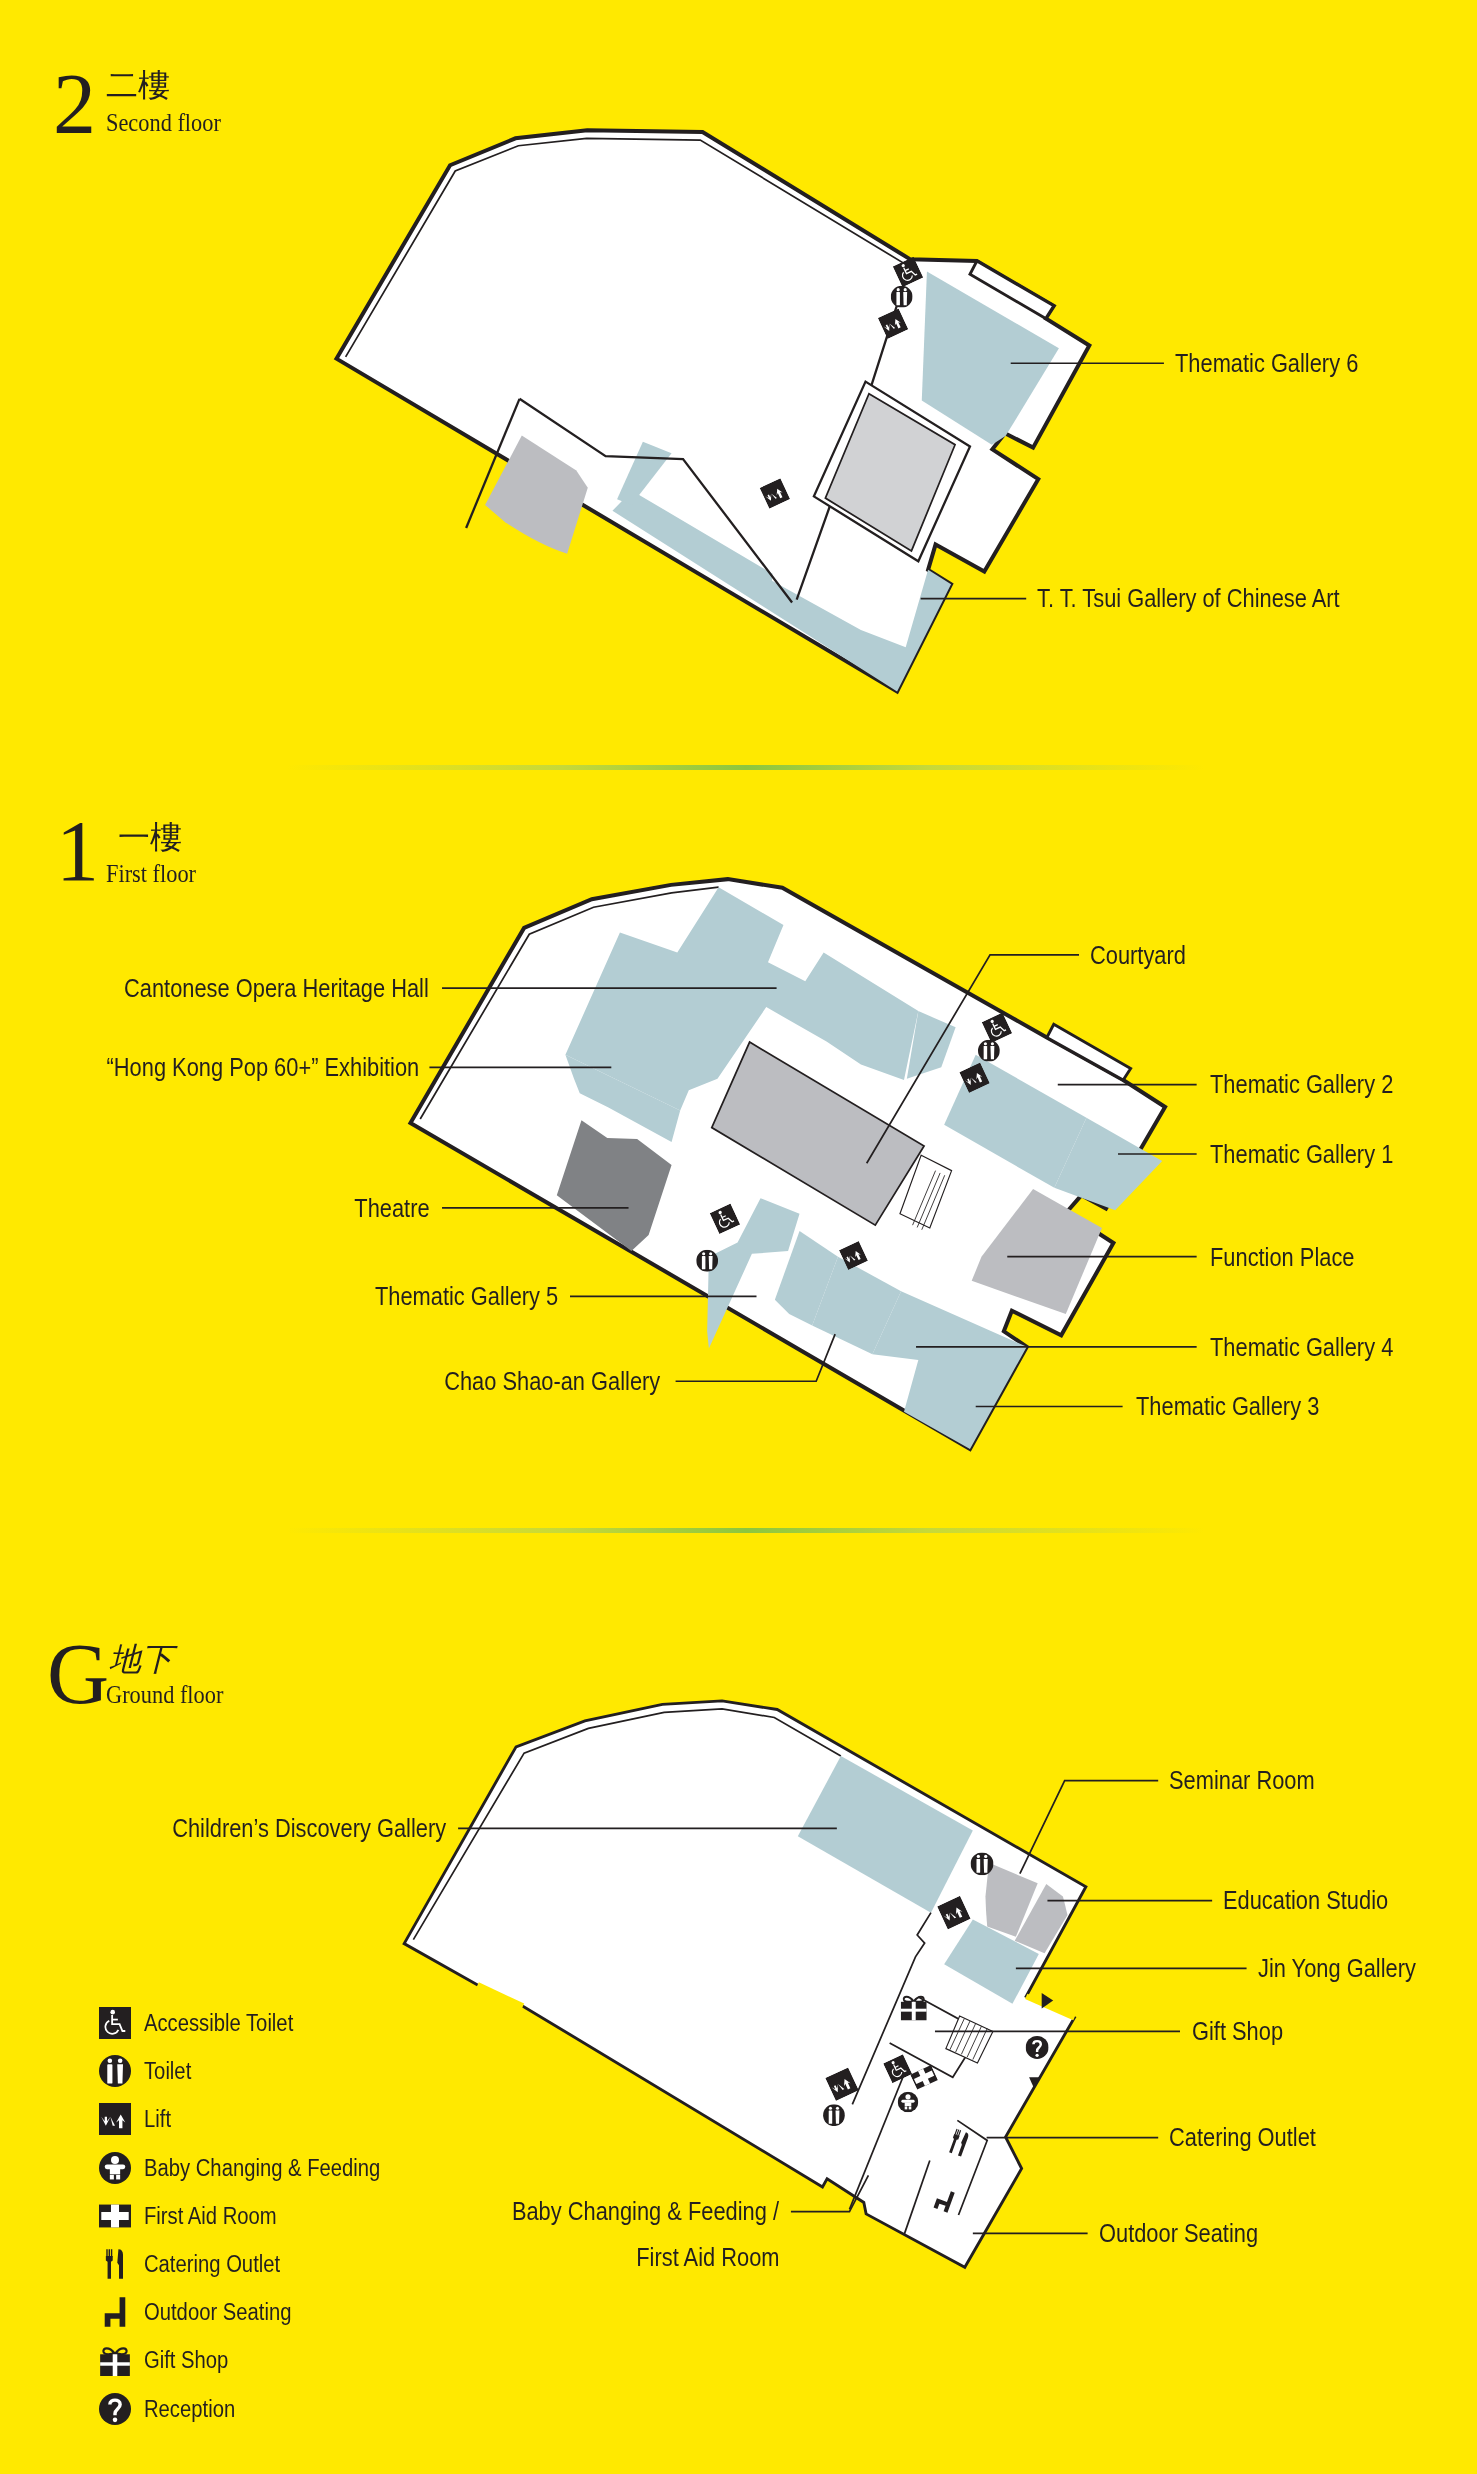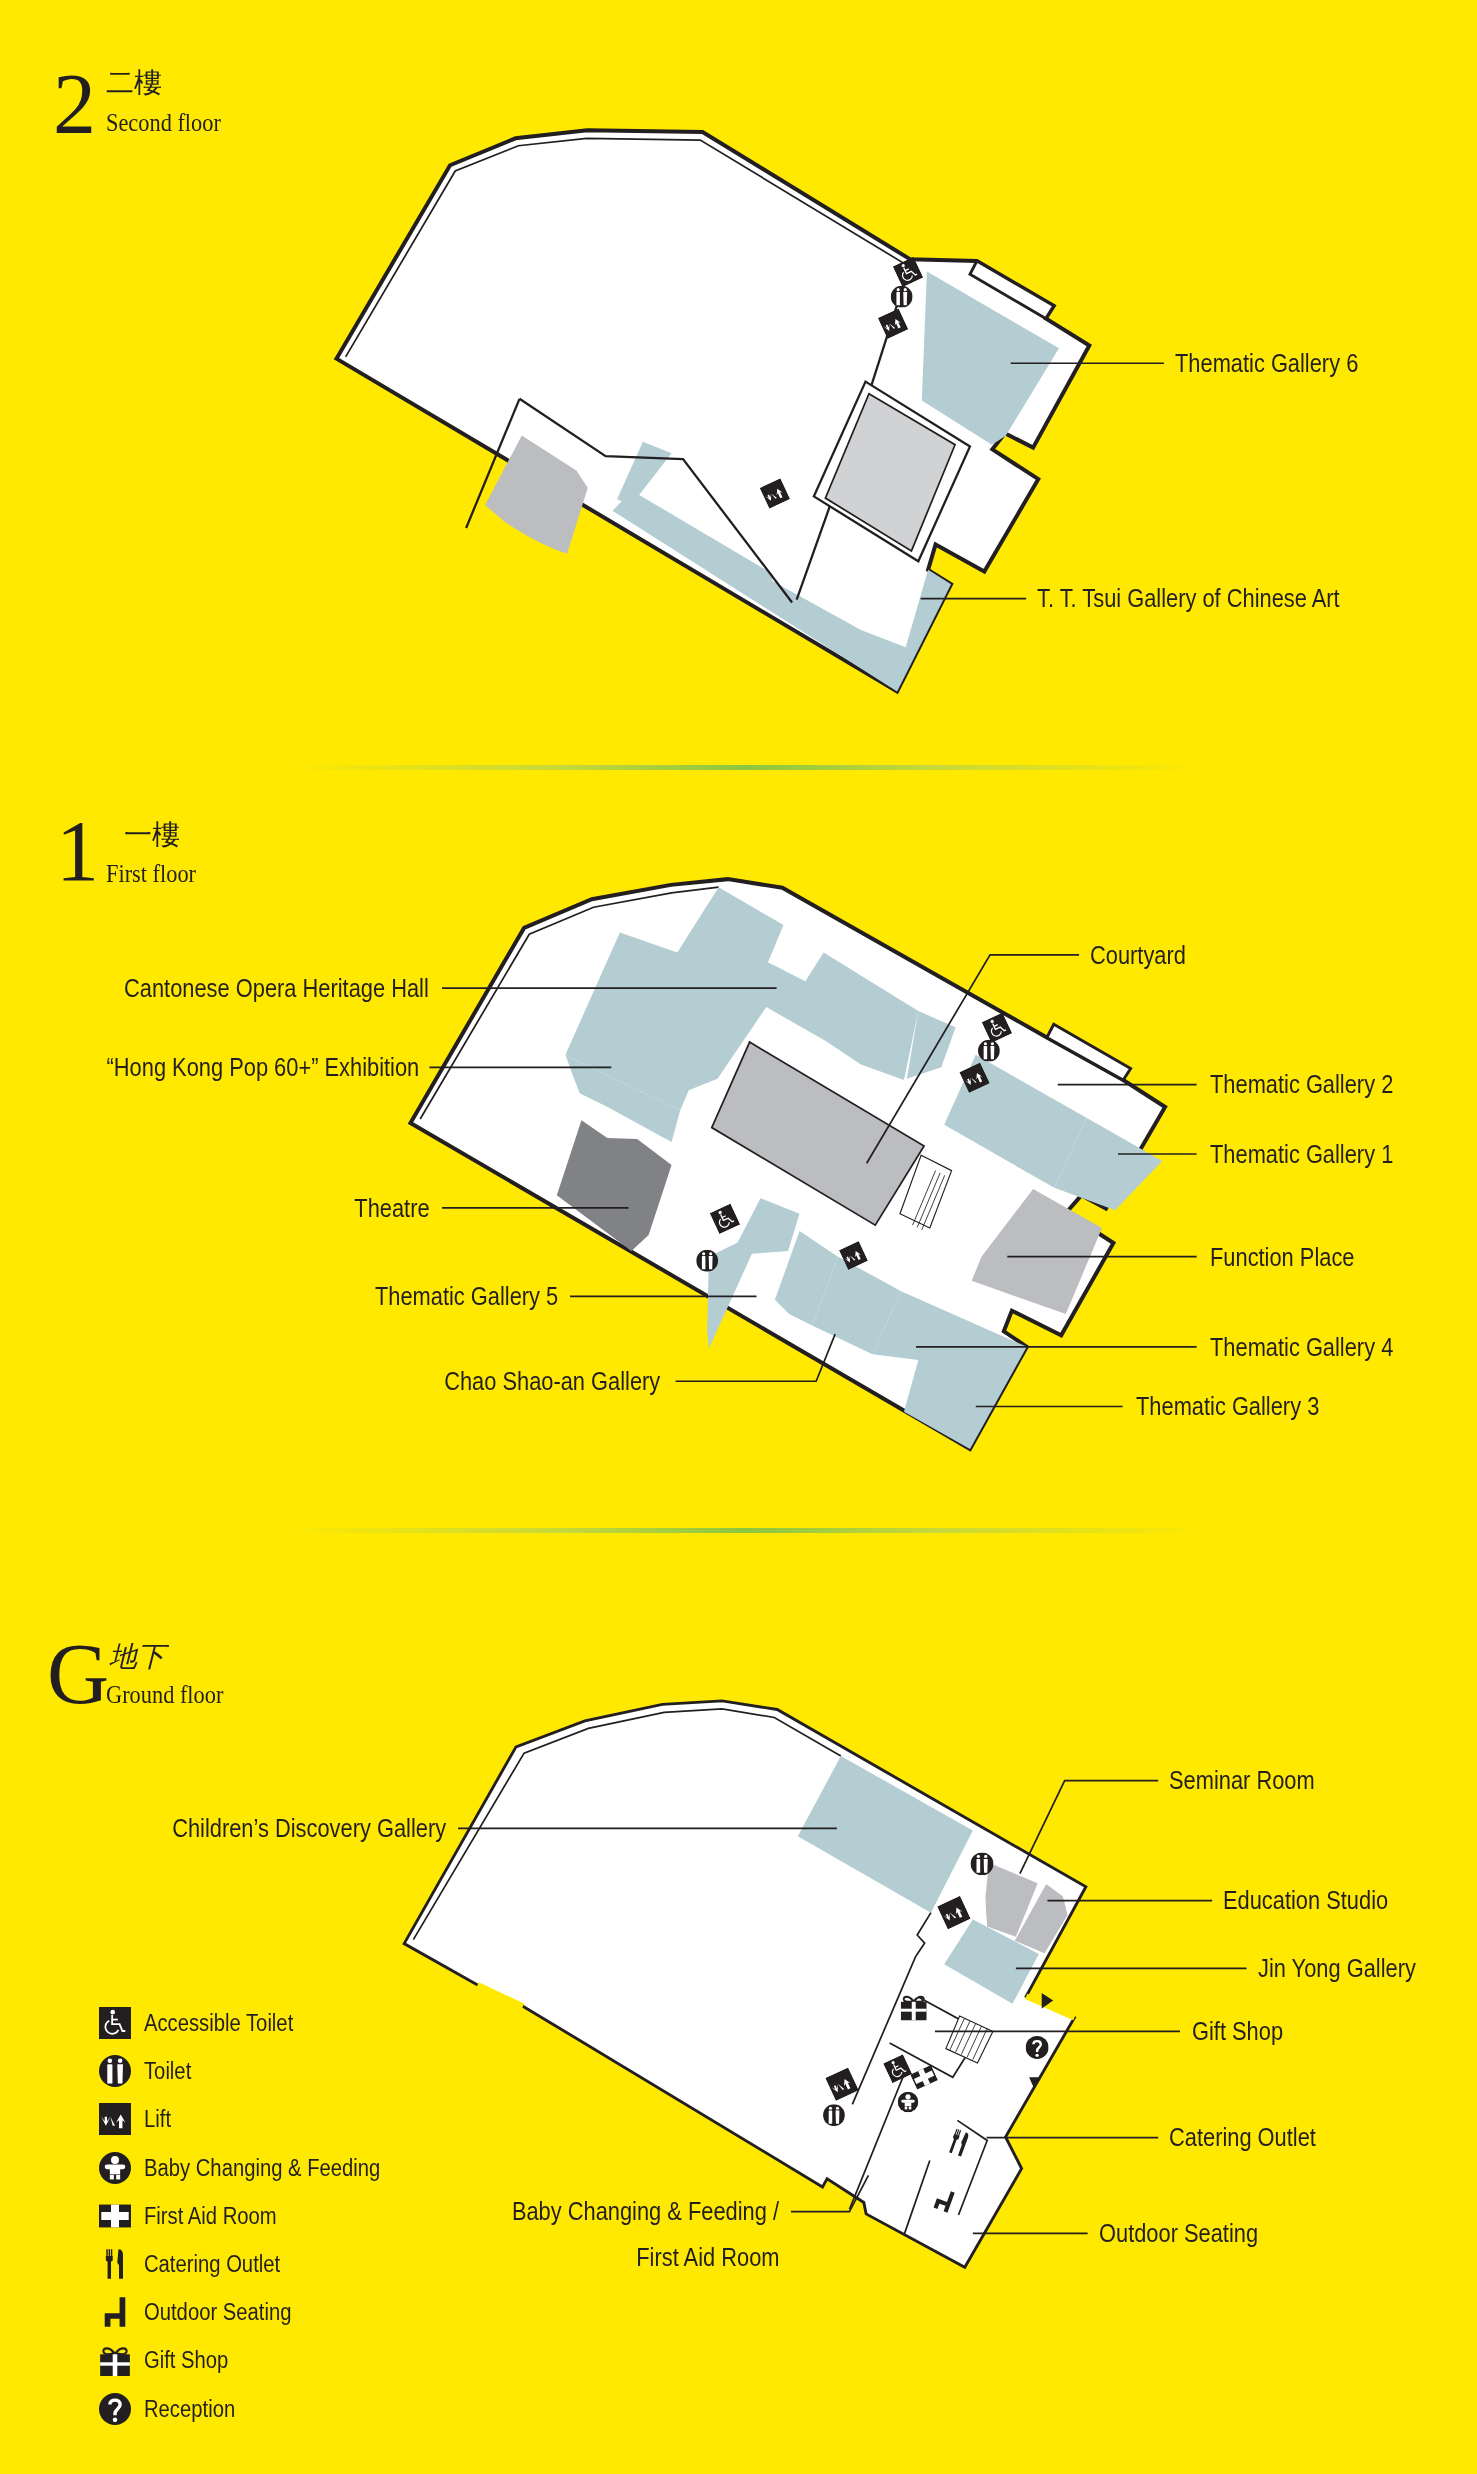--- a/index.html
+++ b/index.html
@@ -1,20 +1,20 @@
 <!DOCTYPE html>
 <html style="font-size:9.2px"><head>
 <meta charset="utf-8">
 <style>
   html, body { margin: 0; padding: 0; }
   body { width: 1478px; height: 2475px; background: #ffe900; position: relative; overflow: hidden;
          font-family: "Liberation Sans", sans-serif; color: #231f20; }
   .floor-heading { position: absolute; }
   .floor-num { position: absolute; font-family: "Liberation Serif", "DejaVu Serif", serif; font-size: 86px; line-height: 1; color: #231f20; }
-  .floor-cn { position: absolute; font-family: "DejaVu Sans", sans-serif; font-size: 28px; line-height: 1; white-space: nowrap; }
+  .floor-cn { position: absolute; font-family: "DejaVu Sans", sans-serif; font-size: 32px; line-height: 1; white-space: nowrap; }
   .floor-en { position: absolute; font-family: "Liberation Serif", serif; font-size: 26px; line-height: 1; white-space: nowrap; transform-origin: left center; transform: scaleX(0.86); }
   .map-svg { position: absolute; left: 0; top: 0; width: 1478px; height: 2475px; }
   .lbl { position: absolute; font-size: 26px; line-height: 1; white-space: nowrap; transform: translateY(-50%) scaleX(0.84); }
   .lbl.left { transform-origin: left center; }
   .lbl.right { transform-origin: right center; text-align: right; }
   .sep { position: absolute; left: 287px; width: 918px; height: 4.6px; border-radius: 2.3px;
          background: linear-gradient(90deg, rgba(230,230,120,0) 0%, #c6d93a 30%, #8cc63f 50%, #c6d93a 70%, rgba(230,230,120,0) 100%); }
   .legend { position: absolute; left: 55px; top: 2007px; }
   .legend-row { position: absolute; left: 0; height: 32px; width: 344px; margin-left: 44px; }
   .legend-icon { position: absolute; left: 0; top: 0; width: 32px; height: 32px; }
@@ -209,21 +209,21 @@
   </g>
 </svg>
 
 <div class="floor-heading">
   <div class="floor-num" style="left:53px; top:61px;">2</div>
   <div class="floor-cn" style="left:106px; top:69px;">二樓</div>
   <div class="floor-en" style="left:106px; top:110px;">Second floor</div>
 </div>
 <div class="floor-heading">
   <div class="floor-num" style="left:56px; top:808px;">1</div>
-  <div class="floor-cn" style="left:124px; top:821px;text-align:right;">一樓</div>
+  <div class="floor-cn" style="left:118px; top:821px;text-align:right;">一樓</div>
   <div class="floor-en" style="left:106px; top:861px;">First floor</div>
 </div>
 <div class="floor-heading">
   <div class="floor-num" style="left:47px; top:1631px;">G</div>
   <div class="floor-cn" style="left:109px; top:1643px;font-style:italic;">地下</div>
   <div class="floor-en" style="left:106px; top:1682px;">Ground floor</div>
 </div>
 
 <div class="sep" style="top:765px;"></div>
 <div class="sep" style="top:1528px;"></div>

